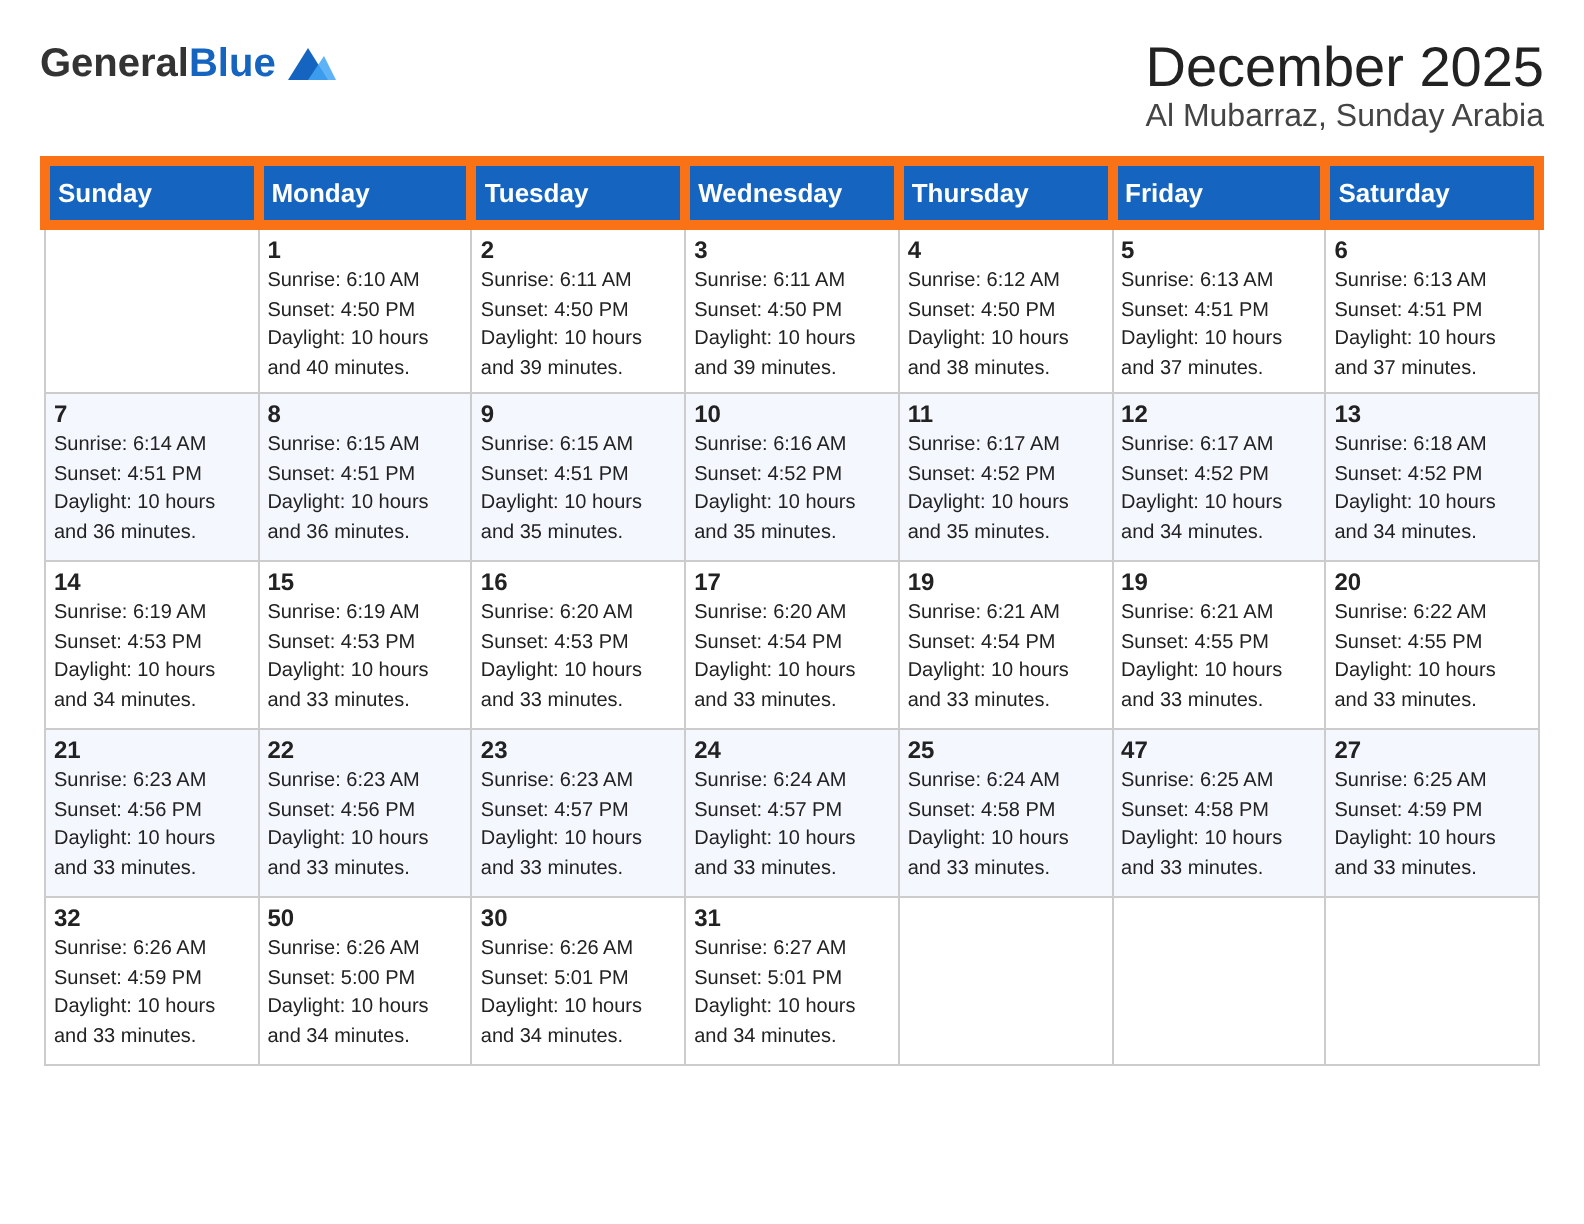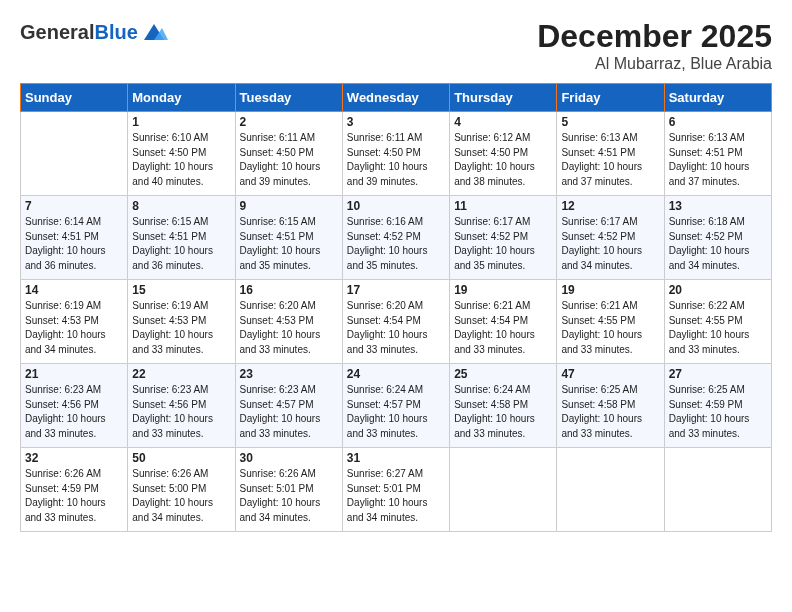--- a/index.html
+++ b/index.html
@@ -35,41 +35,41 @@
     .logo-blue { color: #1565c0; }
     .logo-icon {
       width: 28px;
       height: 28px;
       margin-left: 2px;
     }
     .title-block {
       text-align: right;
     }
     .month-title {
-      font-size: 32px;
-      font-weight: bold;
+      font-size: 28px;
+      font-weight: normal;
       color: #222;
     }
     .location {
       font-size: 16px;
       color: #444;
     }
     .calendar-table {
       width: 100%;
       border-collapse: collapse;
       table-layout: fixed;
     }
     .calendar-table th {
       background: #1565c0;
       color: #fff;
       font-size: 13px;
       font-weight: bold;
       padding: 6px 4px;
       text-align: left;
-      border: 1px solid #f97316;
+      border: 5px solid #f97316;
     }
     .calendar-table td {
       border: 1px solid #ccc;
       vertical-align: top;
       padding: 3px 4px 3px 4px;
       font-size: 10.5px;
       color: #222;
       height: 84px;
     }
     .day-num {
@@ -103,21 +103,21 @@
           </span>
           <svg class="logo-icon" viewBox="0 0 28 28" xmlns="http://www.w3.org/2000/svg">
             <polygon points="4,22 14,6 24,22" fill="#1565c0"></polygon>
             <polygon points="14,22 22,10 28,22" fill="#42a5f5" opacity="0.85"></polygon>
           </svg>
         </div>
       </div>
     </div>
     <div class="title-block">
       <div class="month-title">December 2025</div>
-      <div class="location">Al Mubarraz, Blue Arabia</div>
+      <div class="location">Al Mubarraz, Sunday Arabia</div>
     </div>
   </div>
 
   <table class="calendar-table">
     <thead>
       <tr>
         <th>Sunday</th>
         <th>Monday</th>
         <th>Tuesday</th>
         <th>Wednesday</th>

